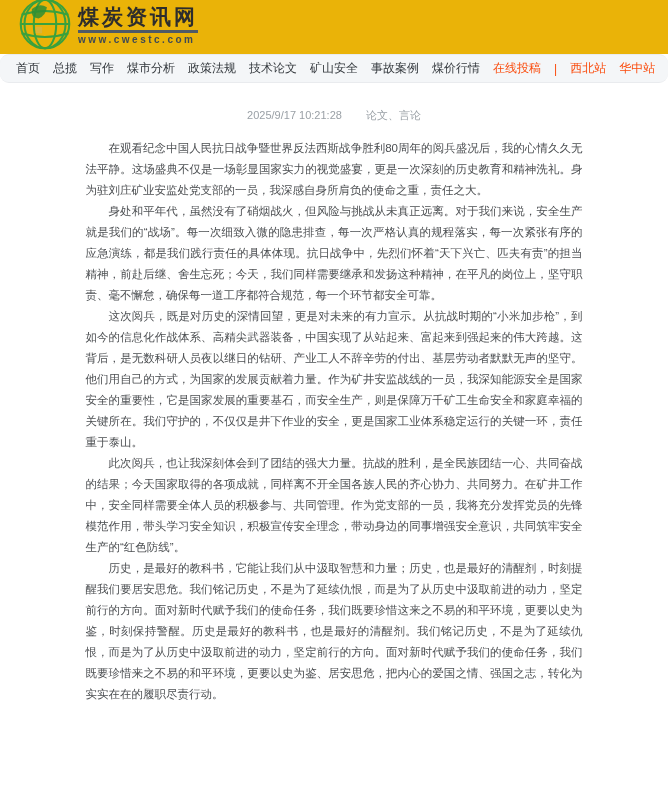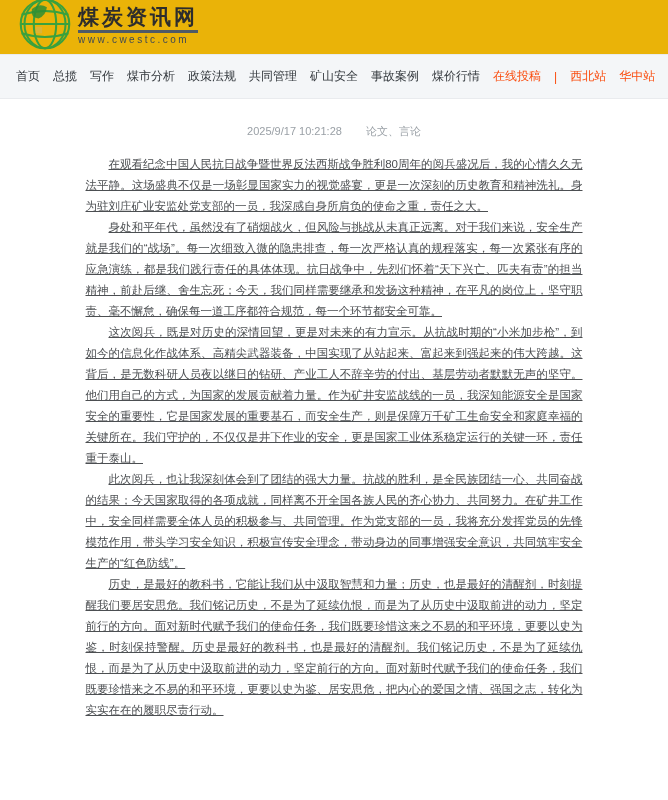--- a/index.html
+++ b/index.html
@@ -33,37 +33,38 @@
     color: #2d2d2d;
     letter-spacing: 3px;
     line-height: 24px;
     white-space: nowrap;
   }
   .logo-url {
     margin-top: 1px;
     border-top: 3px solid #4e5a66;
     padding-top: 1px;
     font-size: 10px;
-    font-weight: normal;
+    font-weight: bold;
     color: #3f4a55;
     letter-spacing: 2.5px;
     white-space: nowrap;
   }
   
   .navbar {
     height: 27px;
     background: #f4f6f8;
     border-top: 1px solid #e9ebee;
     border-bottom: 1px solid #e9ebee;
     display: flex;
     align-items: center;
-    padding: 8px 16px;
+    padding: 0 16px;
     font-size: 12px;
     color: #33383d;
     white-space: nowrap;
+    border-radius: 9px;
   }
   .nav-item {
     color: #33383d;
     margin-right: 13px;
     cursor: pointer;
   }
   .nav-item.red { color: #fa4b0c; }
   .nav-sep {
     color: #fa4b0c;
     margin-right: 13px;
@@ -89,21 +90,20 @@
   }
   .article-meta .meta-category { margin-left: 21px; }
   .article-body { margin-top: 15px; }
   .article-body p {
     margin: 0;
     font-size: 11.5px;
     line-height: 21px;
     color: #4c4f52;
     text-indent: 2em;
     text-align: justify;
-    text-decoration: underline;
   }
 </style>
 </head>
 <body>
 
 <div class="header">
   <div class="logo">
     <span class="globe">
       <svg viewBox="0 0 60 60" width="56" height="56">
         <g fill="none" stroke="#3aa13e" stroke-width="2.2">
@@ -124,21 +124,21 @@
     </span>
   </div>
 </div>
 
 <div class="navbar">
   <span class="nav-item">首页</span>
   <span class="nav-item">总揽</span>
   <span class="nav-item">写作</span>
   <span class="nav-item">煤市分析</span>
   <span class="nav-item">政策法规</span>
-  <span class="nav-item">共同管理</span>
+  <span class="nav-item">技术论文</span>
   <span class="nav-item">矿山安全</span>
   <span class="nav-item">事故案例</span>
   <span class="nav-item">煤价行情</span>
   <span class="nav-item red">在线投稿</span>
   <span class="nav-sep">|</span>
   <span class="nav-item red">西北站</span>
   <span class="nav-item red">华中站</span>
 
 </div>
 

